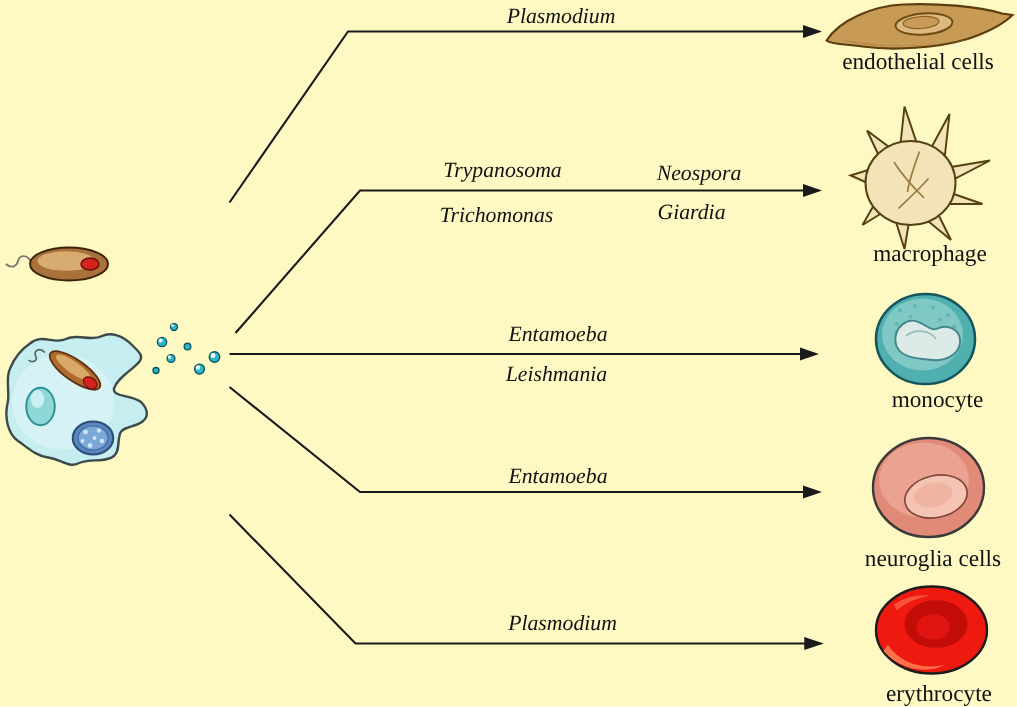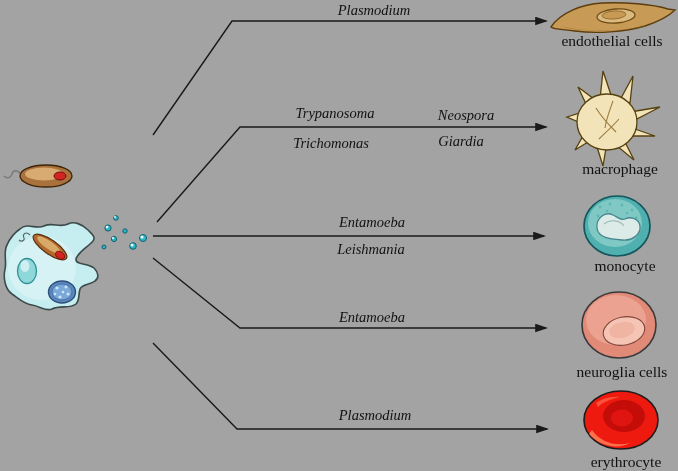--- a/index.html
+++ b/index.html
@@ -1,17 +1,17 @@
 <!DOCTYPE html>
 <html><head>
 <meta charset="utf-8">
 <style>
   html,body{margin:0;padding:0;background:#fff;}
   .figure-wrap{
-    width:678px;height:471px;position:relative;background:#a3a3a3;
+    width:678px;height:471px;position:relative;background:#fef9c3;
     font-family:"Liberation Serif","DejaVu Serif",serif;
     overflow:hidden;
   }
   svg text{fill:#111;}
   .genus-label{
     font-family:"Liberation Serif","DejaVu Serif",serif;
     font-style:italic;font-size:14.5px;
   }
   .cell-label{
     font-family:"Liberation Serif","DejaVu Serif",serif;

